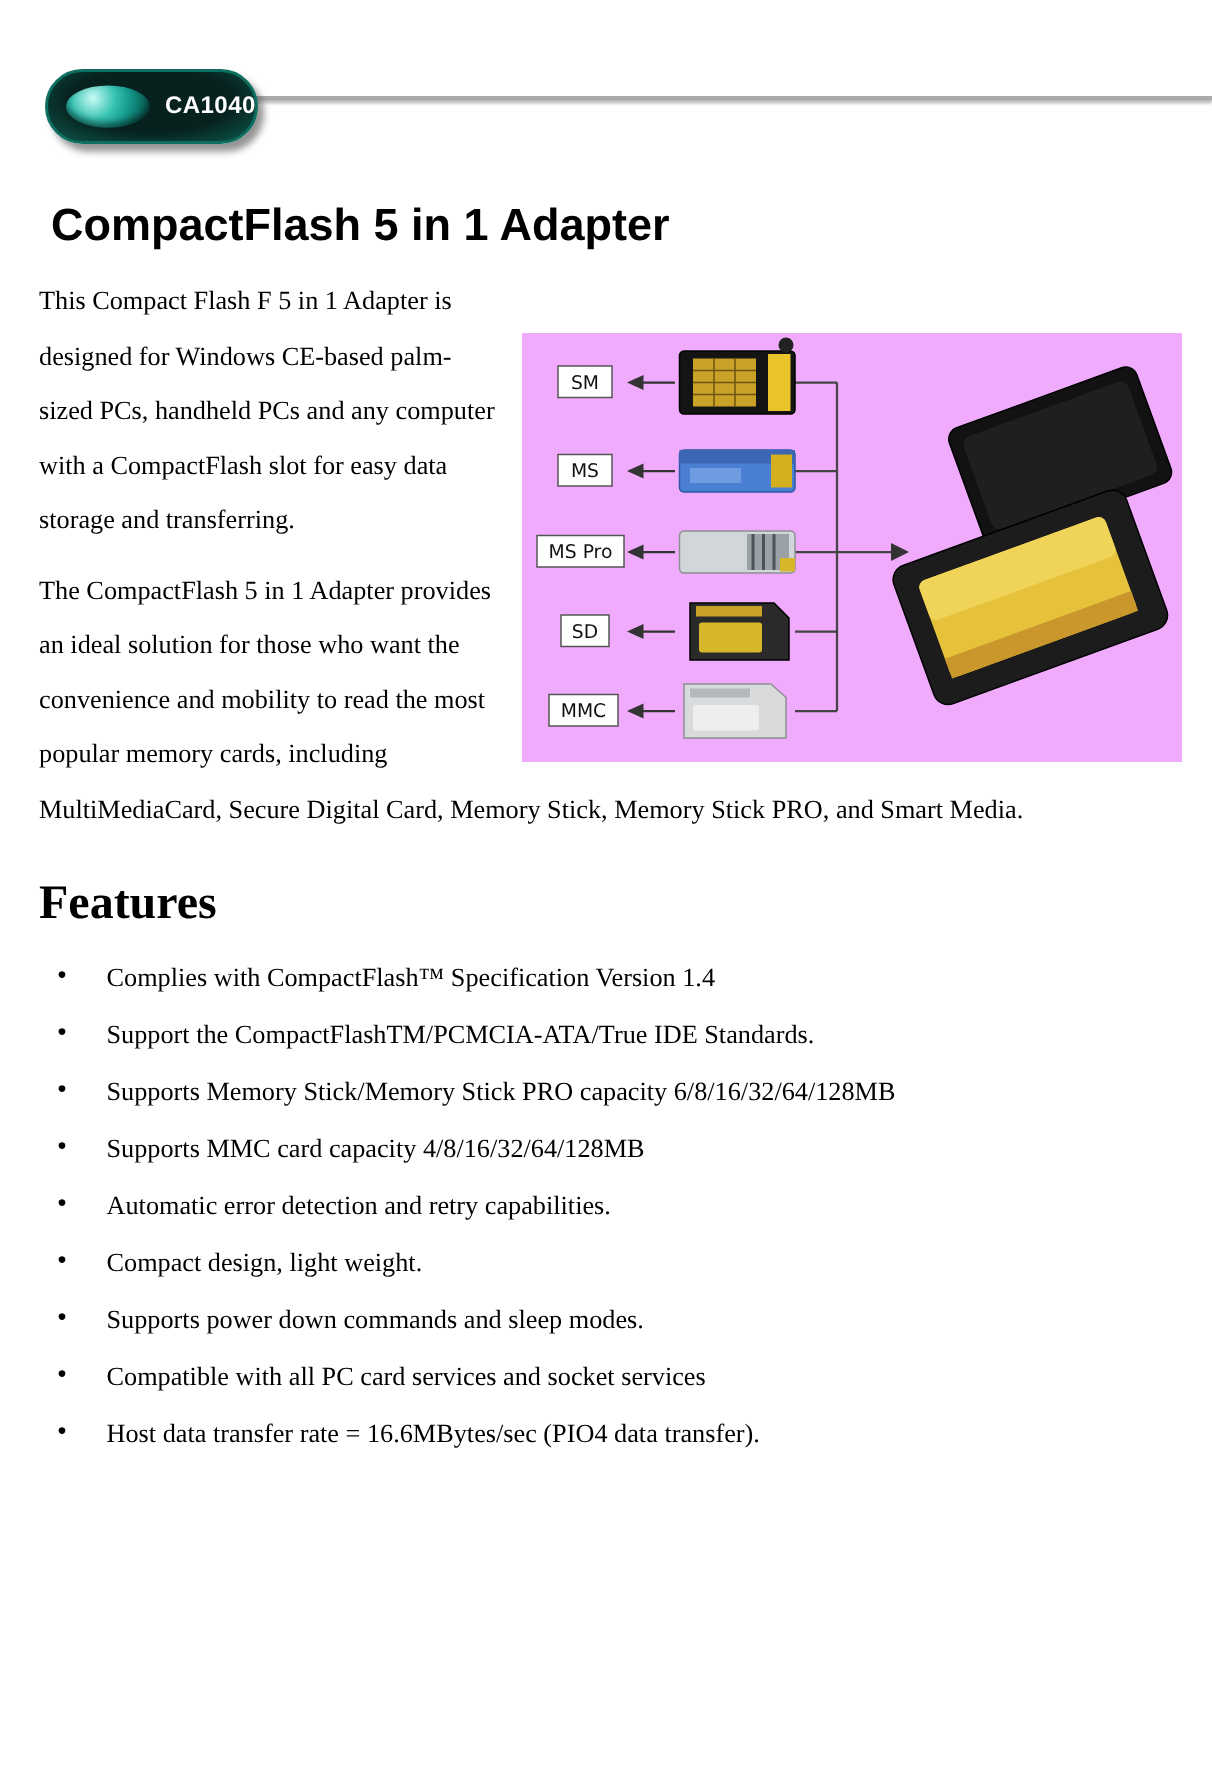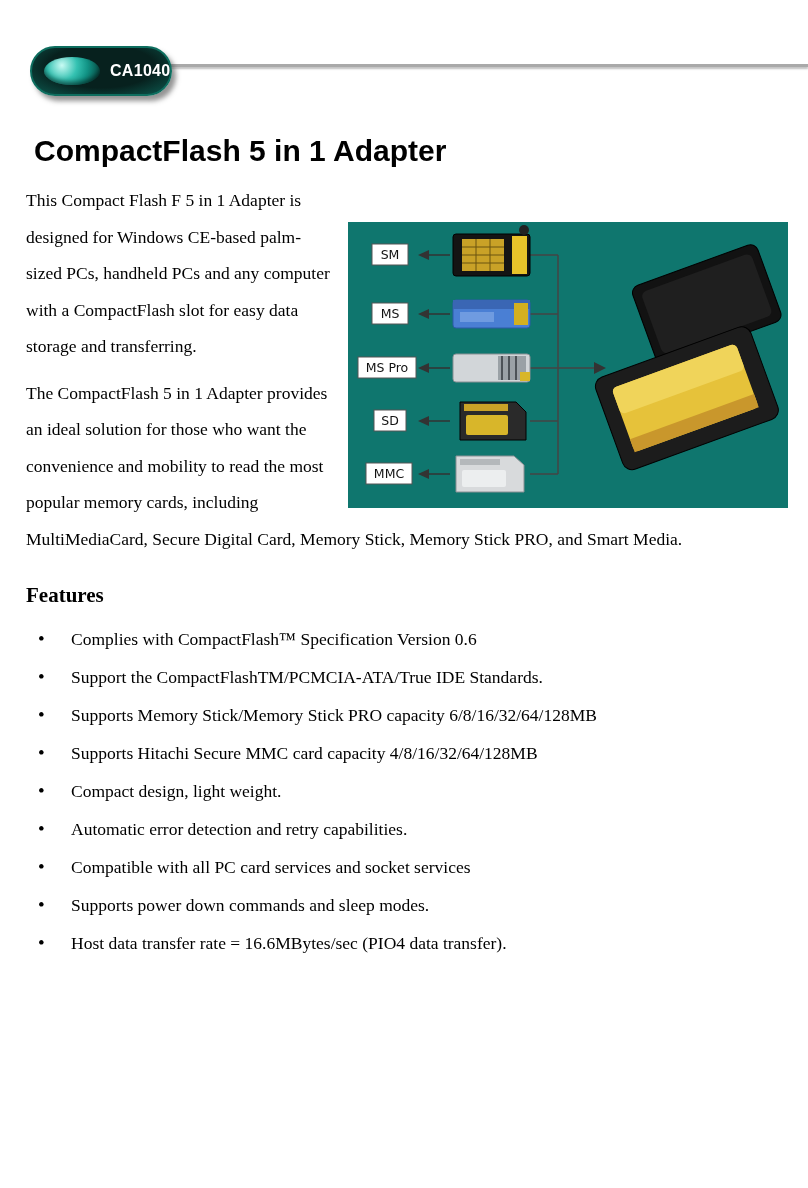--- a/index.html
+++ b/index.html
@@ -47,30 +47,30 @@
     margin:38px 0 14px 8px;
   }
   .intro p{
     font-size:17.5px;line-height:36.5px;
     margin:0 0 10px 0;
   }
   .diagram{
     float:right;
     width:440px;height:286px;
     margin:40px 0 6px 14px;
-    background:#0f766e;
+    background:#f0abfc;
   }
   .diagram svg{display:block;width:100%;height:100%;}
   .diagram text{
     font-family:"DejaVu Sans",sans-serif;
     font-size:12.5px;fill:#111;
   }
   h2.features-heading{
     clear:none;
-    font-size:21px;font-weight:bold;
+    font-size:32px;font-weight:bold;
     margin:26px 0 12px 0;
   }
   ul.features{
     list-style:none;margin:0;padding:0 0 0 12px;
   }
   ul.features li{
     position:relative;
     padding-left:33px;
     font-size:17.5px;
     line-height:38px;
@@ -202,25 +202,25 @@
         </svg>
       </div>
 
       <p>This Compact Flash F 5 in 1 Adapter is designed for Windows CE-based palm-sized PCs, handheld PCs and any computer with a CompactFlash slot for easy data storage and transferring.</p>
       <p>The CompactFlash 5 in 1 Adapter provides an ideal solution for those who want the convenience and mobility to read the most popular memory cards, including MultiMediaCard, Secure Digital Card, Memory Stick, Memory Stick PRO, and Smart Media.</p>
     </div>
 
     <h2 class="features-heading">Features</h2>
 
     <ul class="features">
-      <li>Complies with CompactFlash™ Specification Version 0.6</li>
+      <li>Complies with CompactFlash™ Specification Version 1.4</li>
       <li>Support the CompactFlashTM/PCMCIA-ATA/True IDE Standards.</li>
       <li>Supports Memory Stick/Memory Stick PRO capacity 6/8/16/32/64/128MB</li>
-      <li>Supports Hitachi Secure MMC card capacity 4/8/16/32/64/128MB</li>
+      <li>Supports MMC card capacity 4/8/16/32/64/128MB</li>
+      <li>Automatic error detection and retry capabilities.</li>
       <li>Compact design, light weight.</li>
-      <li>Automatic error detection and retry capabilities.</li>
+      <li>Supports power down commands and sleep modes.</li>
       <li>Compatible with all PC card services and socket services</li>
-      <li>Supports power down commands and sleep modes.</li>
       <li>Host data transfer rate = 16.6MBytes/sec (PIO4 data transfer).</li>
     </ul>
 
   </main>
 </div>
 
 </body></html>

